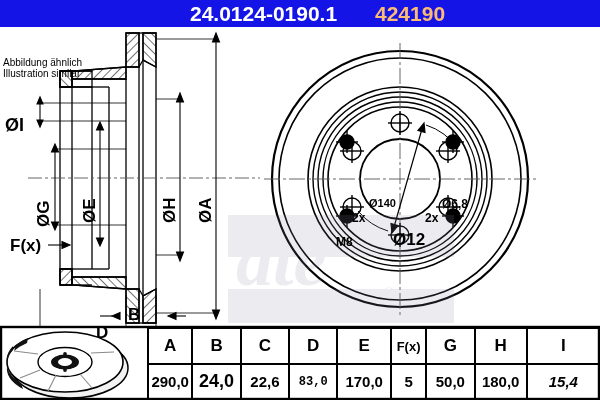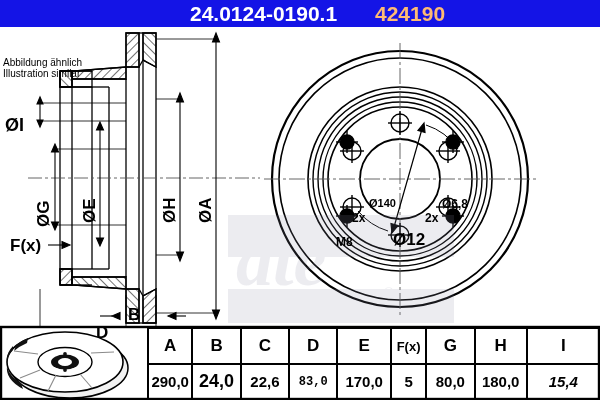--- a/index.html
+++ b/index.html
@@ -341,21 +341,21 @@
             <td style="font-size: 17px; height: 31px;">H</td>
             <td style="font-size: 17px; height: 31px;">I</td>
           </tr>
           <tr>
             <td style="font-size: 15px; height: 30px; margin-top: 34px;">290,0</td>
             <td style="font-size: 18px; height: 30px;">24,0</td>
             <td style="font-size: 15px; height: 30px; border-radius: 10px;">22,6</td>
             <td style="font-size: 12px; height: 30px; font-family: Liberation Mono, monospace;">83,0</td>
             <td style="font-size: 15px; height: 30px;">170,0</td>
             <td style="font-size: 15px; height: 30px;">5</td>
-            <td style="font-size: 15px; height: 30px;">80,0</td>
+            <td style="font-size: 15px; height: 30px;">50,0</td>
             <td style="font-size: 15px; height: 30px; margin-left: 47px;">180,0</td>
             <td style="font-size: 15px; height: 30px; font-style: italic;">15,4</td>
           </tr>
         </tbody>
       </table>
     </div>
 
   <svg style="position:absolute;left:0;top:0;pointer-events:none;" width="600" height="400">
     <rect x="1" y="327" width="598" height="72" fill="none" stroke="#000" stroke-width="2.4"></rect>
   </svg>

